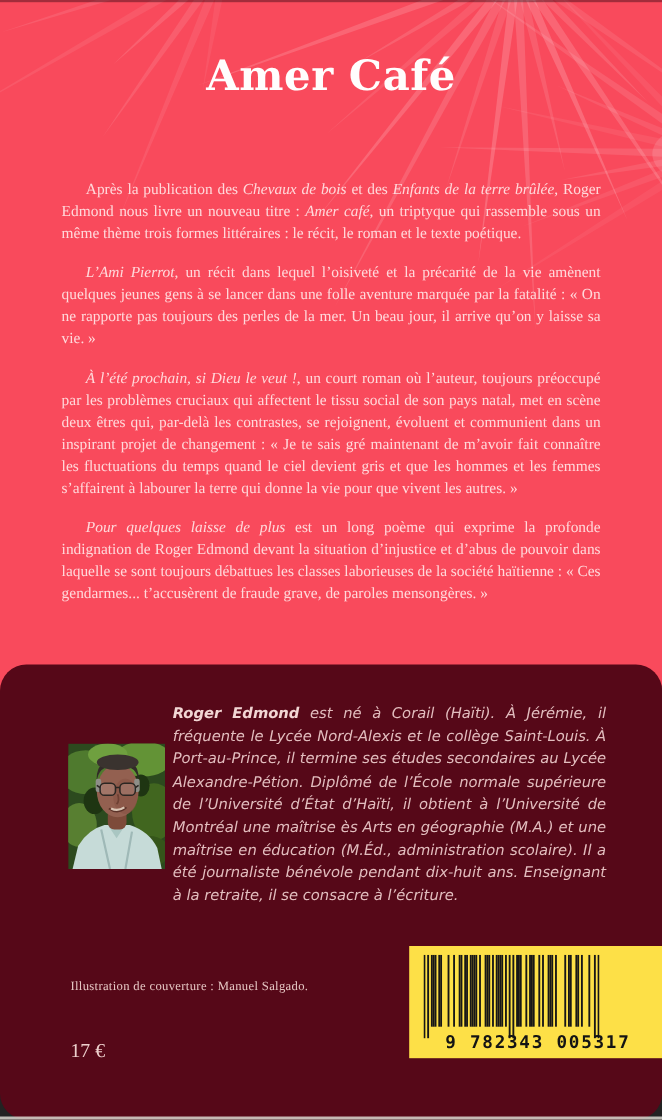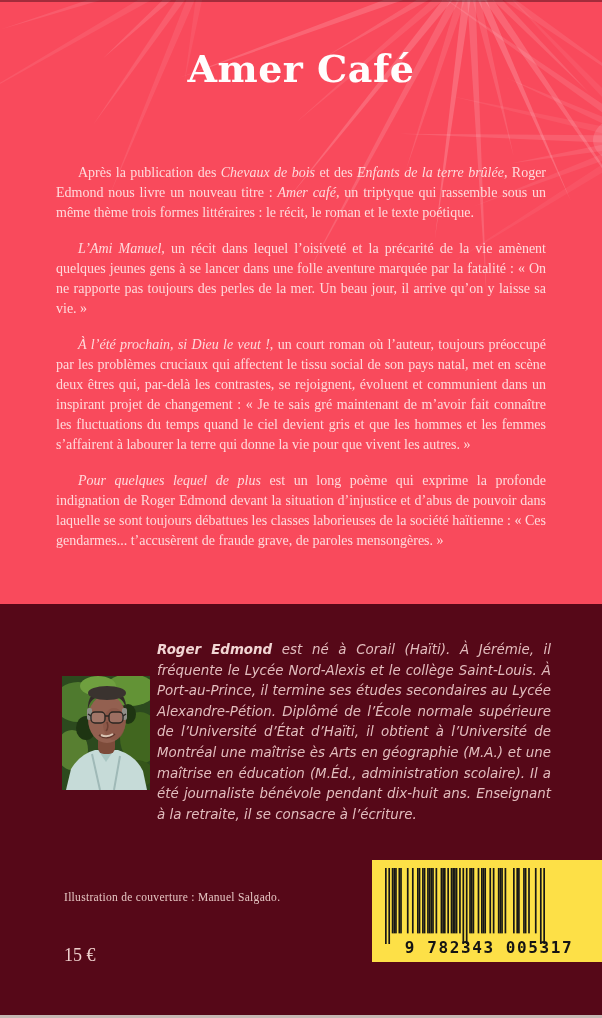--- a/index.html
+++ b/index.html
@@ -23,20 +23,21 @@
   }
   .synopsis{
     position:absolute;left:40px;top:147px;width:522px;
     color:#ffd9db;font-size:14px;line-height:20px;text-align:justify;
   }
   .synopsis p{margin:16px;text-indent:22px;}
   
   .maroon-section{
     position:absolute;left:0;top:604px;width:602px;height:414px;
     background:#560818;
+    border-radius:24px;
   }
   .author-photo{position:absolute;left:62px;top:72px;width:88px;height:114px;}
   .author-photo svg{display:block;}
   .bio{
     position:absolute;left:157px;top:36px;width:394px;margin:0;
     font-family:"DejaVu Sans",sans-serif;font-style:italic;
     font-size:13.4px;line-height:20.6px;text-align:justify;color:#e2bdbe;
   }
   .bio b{color:#f2d6d4;font-weight:700;}
   .credit{
@@ -107,23 +108,23 @@
         <polygon points="0,-4.5 202.22222222222223,0 0,4.5" transform="translate(648,140) rotate(192.57142857142856)" fill="#ffffff" opacity="0.068"></polygon>
         <polygon points="0,-4.5 155.55555555555554,0 0,4.5" transform="translate(648,140) rotate(203.71428571428572)" fill="#ffffff" opacity="0.087"></polygon>
         <polygon points="0,-4.5 264.44444444444446,0 0,4.5" transform="translate(648,140) rotate(214.85714285714286)" fill="#ffffff" opacity="0.106"></polygon>
         <polygon points="0,-4.5 217.77777777777777,0 0,4.5" transform="translate(648,140) rotate(226)" fill="#ffffff" opacity="0.062"></polygon>
       </svg>
 
     <h1 class="title">Amer Café</h1>
 
     <div class="synopsis">
       <p><span>Après la publication des </span><i>Chevaux de bois</i><span> et des </span><i>Enfants de la terre brûlée</i><span>, Roger Edmond nous livre un nouveau titre : </span><i>Amer café</i><span>, un triptyque qui rassemble sous un même thème trois formes littéraires : le récit, le roman et le texte poétique.</span></p>
-      <p><i>L’Ami Manuel</i><span>, un récit dans lequel l’oisiveté et la précarité de la vie amènent quelques jeunes gens à se lancer dans une folle aventure marquée par la fatalité : « On ne rapporte pas toujours des perles de la mer. Un beau jour, il arrive qu’on y laisse sa vie. »</span></p>
+      <p><i>L’Ami Pierrot</i><span>, un récit dans lequel l’oisiveté et la précarité de la vie amènent quelques jeunes gens à se lancer dans une folle aventure marquée par la fatalité : « On ne rapporte pas toujours des perles de la mer. Un beau jour, il arrive qu’on y laisse sa vie. »</span></p>
       <p><i>À l’été prochain, si Dieu le veut !</i><span>, un court roman où l’auteur, toujours préoccupé par les problèmes cruciaux qui affectent le tissu social de son pays natal, met en scène deux êtres qui, par-delà les contrastes, se rejoignent, évoluent et communient dans un inspirant projet de changement : « Je te sais gré maintenant de m’avoir fait connaître les fluctuations du temps quand le ciel devient gris et que les hommes et les femmes s’affairent à labourer la terre qui donne la vie pour que vivent les autres. »</span></p>
-      <p><i>Pour quelques lequel de plus</i><span> est un long poème qui exprime la profonde indignation de Roger Edmond devant la situation d’injustice et d’abus de pouvoir dans laquelle se sont toujours débattues les classes laborieuses de la société haïtienne : « Ces gendarmes... t’accusèrent de fraude grave, de paroles mensongères. »</span></p>
+      <p><i>Pour quelques laisse de plus</i><span> est un long poème qui exprime la profonde indignation de Roger Edmond devant la situation d’injustice et d’abus de pouvoir dans laquelle se sont toujours débattues les classes laborieuses de la société haïtienne : « Ces gendarmes... t’accusèrent de fraude grave, de paroles mensongères. »</span></p>
     </div>
   </div>
 
   <div class="maroon-section">
 
     <div class="author-photo">
       <svg width="88" height="114" viewBox="0 0 88 114">
         <rect x="0" y="0" width="88" height="114" fill="#2c4a1e"></rect>
         <ellipse cx="16" cy="26" rx="24" ry="20" fill="#4f7a2e"></ellipse>
         <ellipse cx="68" cy="14" rx="26" ry="16" fill="#639336"></ellipse>
@@ -154,21 +155,21 @@
 
         <path d="M45 46 Q47 52 44 55" stroke="#6d4033" stroke-width="1.6" fill="none"></path>
         <path d="M37 59 Q45 65 53 58" stroke="#5d342a" stroke-width="1.6" fill="none"></path>
         <path d="M39 59 Q45 62 51 58" stroke="#d9c4b4" stroke-width="2" fill="none"></path>
       </svg>
     </div>
 
     <p class="bio"><b>Roger Edmond</b><span> est né à Corail (Haïti). À Jérémie, il fréquente le Lycée Nord-Alexis et le collège Saint-Louis. À Port-au-Prince, il termine ses études secondaires au Lycée Alexandre-Pétion. Diplômé de l’École normale supérieure de l’Université d’État d’Haïti, il obtient à l’Université de Montréal une maîtrise ès Arts en géographie (M.A.) et une maîtrise en éducation (M.Éd., administration scolaire). Il a été journaliste bénévole pendant dix-huit ans. Enseignant à la retraite, il se consacre à l’écriture.</span></p>
 
     <div class="credit">Illustration de couverture : Manuel Salgado.</div>
-    <div class="price">15 €</div>
+    <div class="price">17 €</div>
 
     <div class="barcode-box">
       <svg id="barcode-svg" width="160" height="76" viewBox="0 0 95 50" preserveAspectRatio="none">
           <rect x="0" y="0" width="1" height="50" fill="#171717"></rect>
           <rect x="2" y="0" width="1" height="50" fill="#171717"></rect>
           <rect x="4" y="0" width="1" height="43" fill="#171717"></rect>
           <rect x="5" y="0" width="1" height="43" fill="#171717"></rect>
           <rect x="6" y="0" width="1" height="43" fill="#171717"></rect>
           <rect x="8" y="0" width="1" height="43" fill="#171717"></rect>
           <rect x="9" y="0" width="1" height="43" fill="#171717"></rect>

